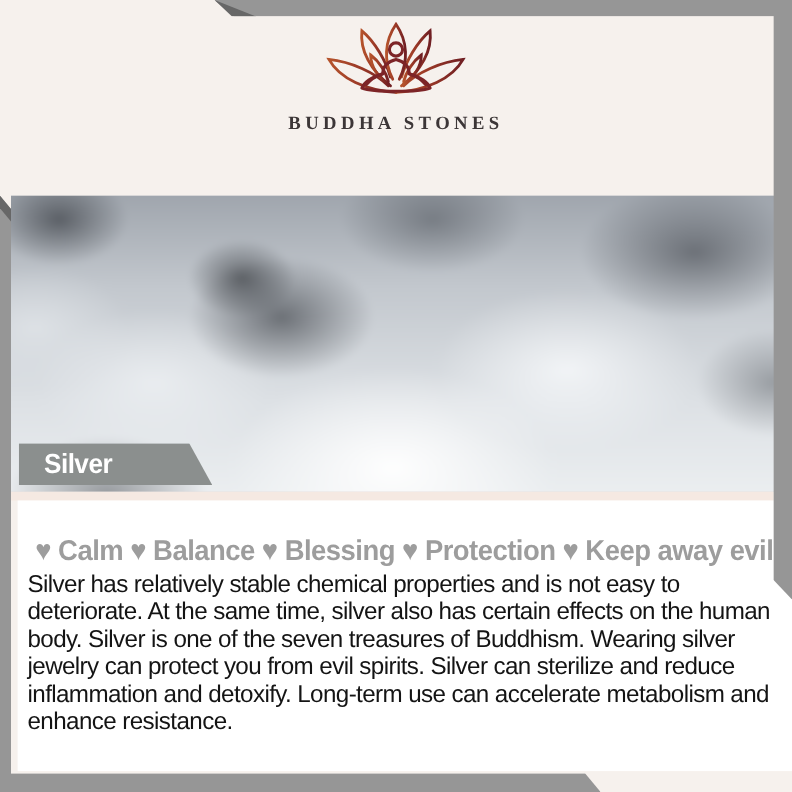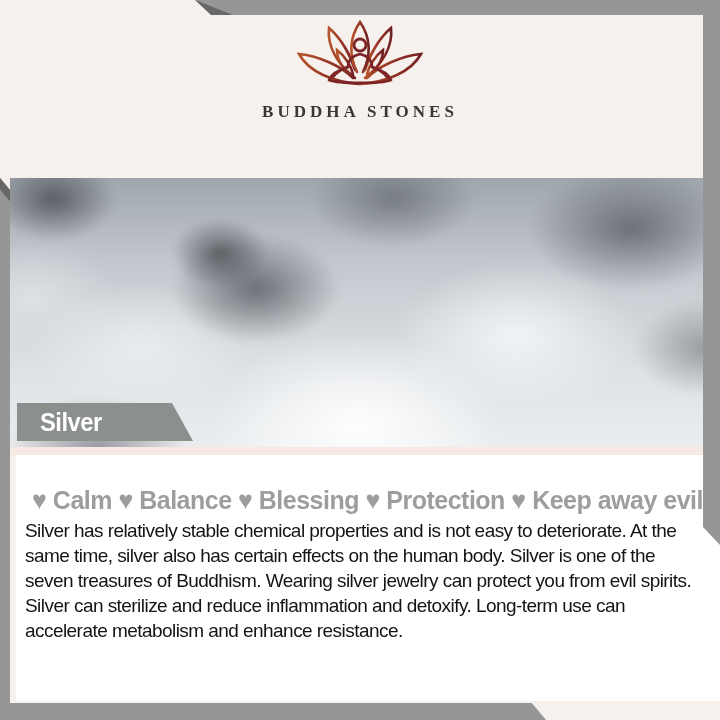--- a/index.html
+++ b/index.html
@@ -65,21 +65,21 @@
   
   #blush-strip{position:absolute;left:10px;top:447px;width:693px;height:8px;
                background:#f5e9e2;}
   #panel{position:absolute;left:16px;top:455px;width:704px;height:246px;
          background:#ffffff;}
   #benefits{position:absolute;left:0;top:30px;width:688px;text-align:center;}
   #benefits span{display:inline-block;font-size:26px;font-weight:bold;
                  color:#9d9d9d;letter-spacing:-0.5px;white-space:nowrap;
                  transform:scaleX(.96);}
   #description{position:absolute;left:9px;top:63px;width:678px;
-               font-size:19px;line-height:25px;letter-spacing:-0.55px;
+               font-size:22px;line-height:25px;letter-spacing:-0.55px;
                color:#141414;text-align:left;}
 </style>
 </head>
 <body>
 
 <div id="page">
 
   <div id="photo">
     <div id="photo-img"></div>
     <div id="stone-label">

